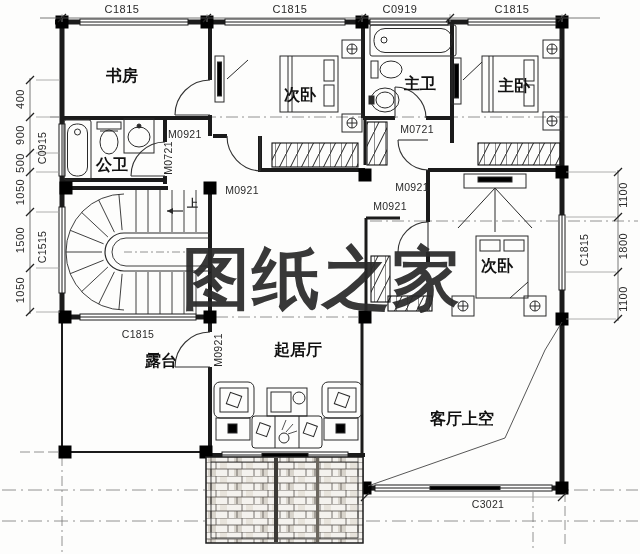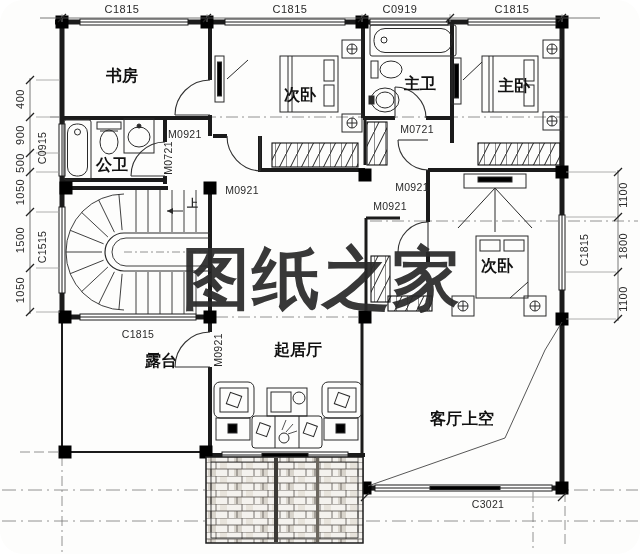--- a/index.html
+++ b/index.html
@@ -1,17 +1,17 @@
 <!DOCTYPE html>
 <html><head>
 <meta charset="utf-8">
 <style>
   html,body{margin:0;padding:0;background:#fff;}
   .page{width:640px;height:554px;position:relative;background:#fdfdfc;overflow:hidden;
-        font-family:"Liberation Sans","DejaVu Sans",sans-serif;border-radius:23px;}
+        font-family:"Liberation Sans","DejaVu Sans",sans-serif;}
   svg text{font-family:"Liberation Sans","DejaVu Sans",sans-serif;fill:#2a2a2a;}
   .dim{font-size:11px;letter-spacing:.5px;}
   .code{font-size:10.5px;letter-spacing:.3px;}
   .room{font-size:16px;font-weight:bold;fill:#111;}
   .up{font-size:11px;font-weight:bold;}
   .wm{font-size:68px;font-weight:bold;letter-spacing:2px;opacity:.93;}
 </style>
 </head>
 <body>
 

